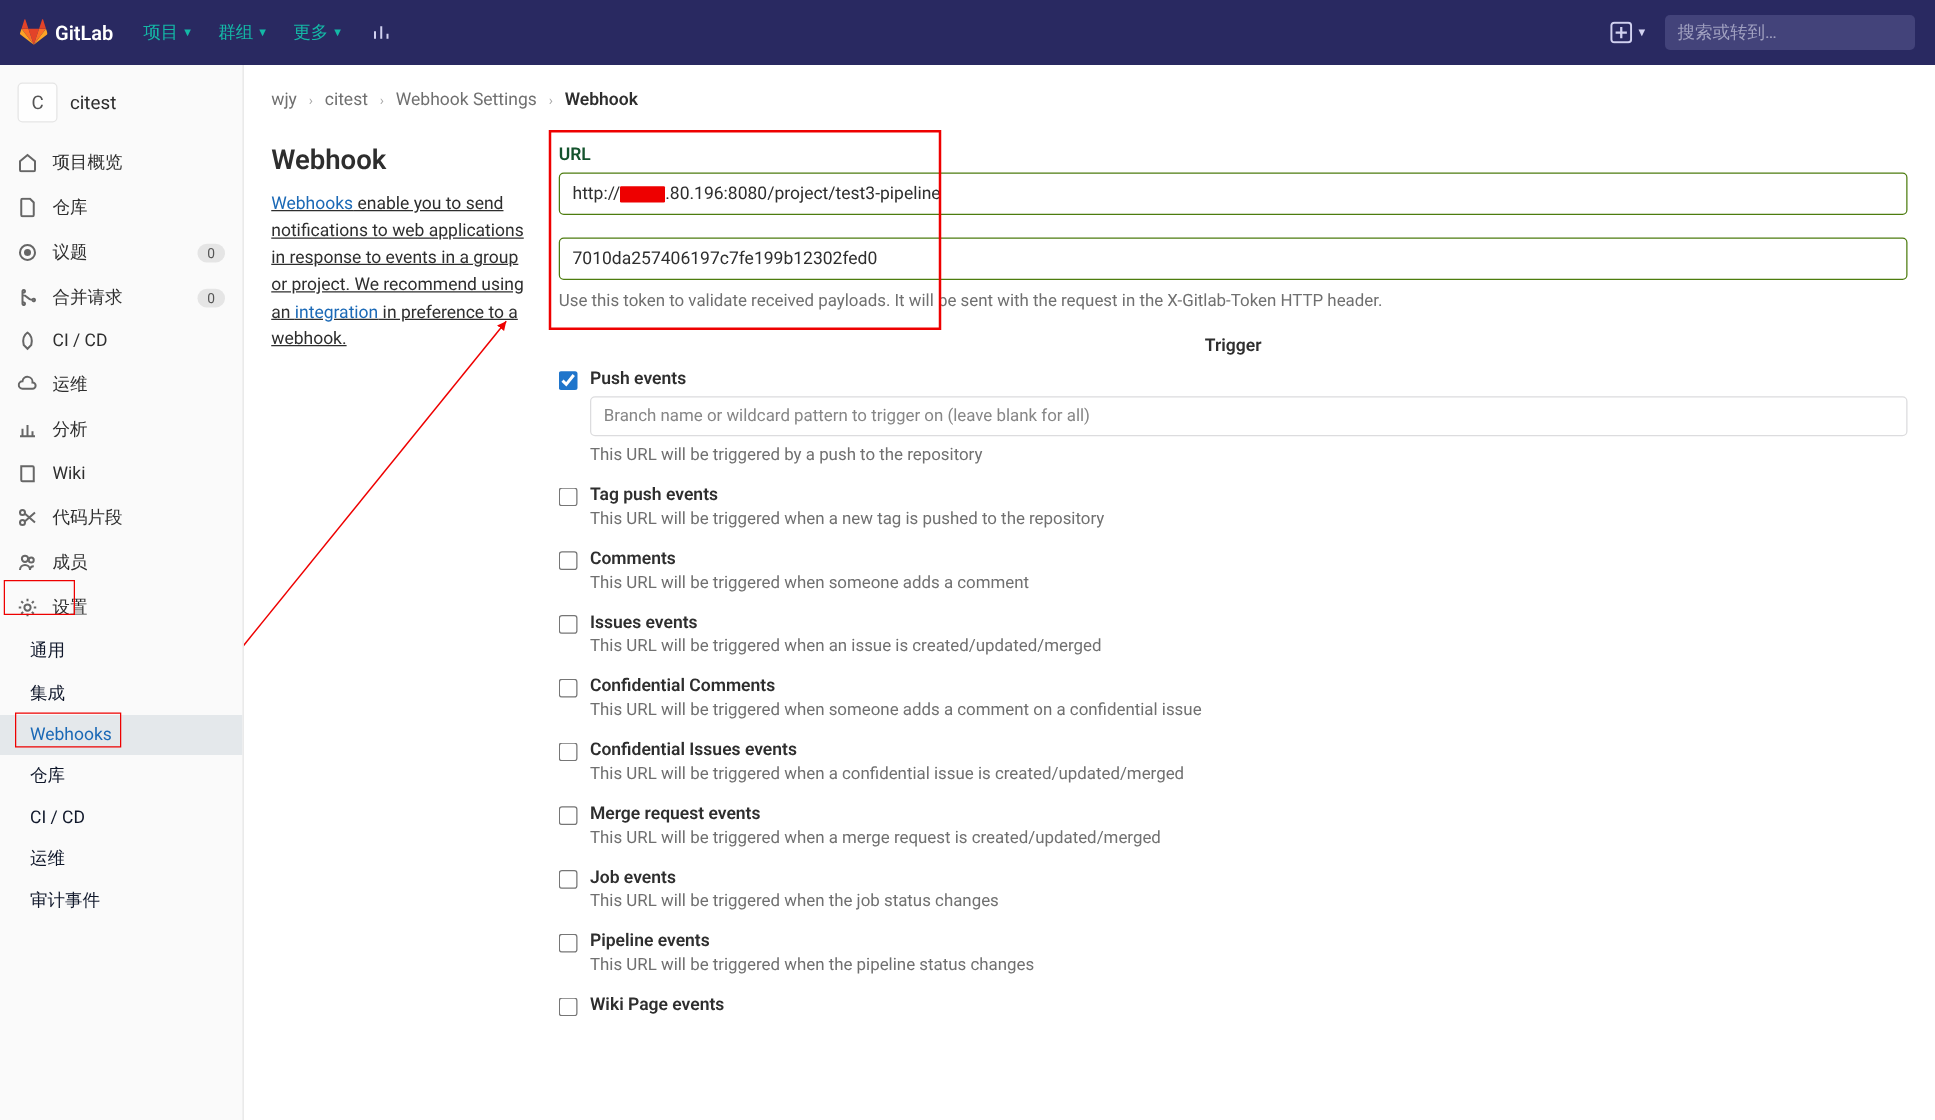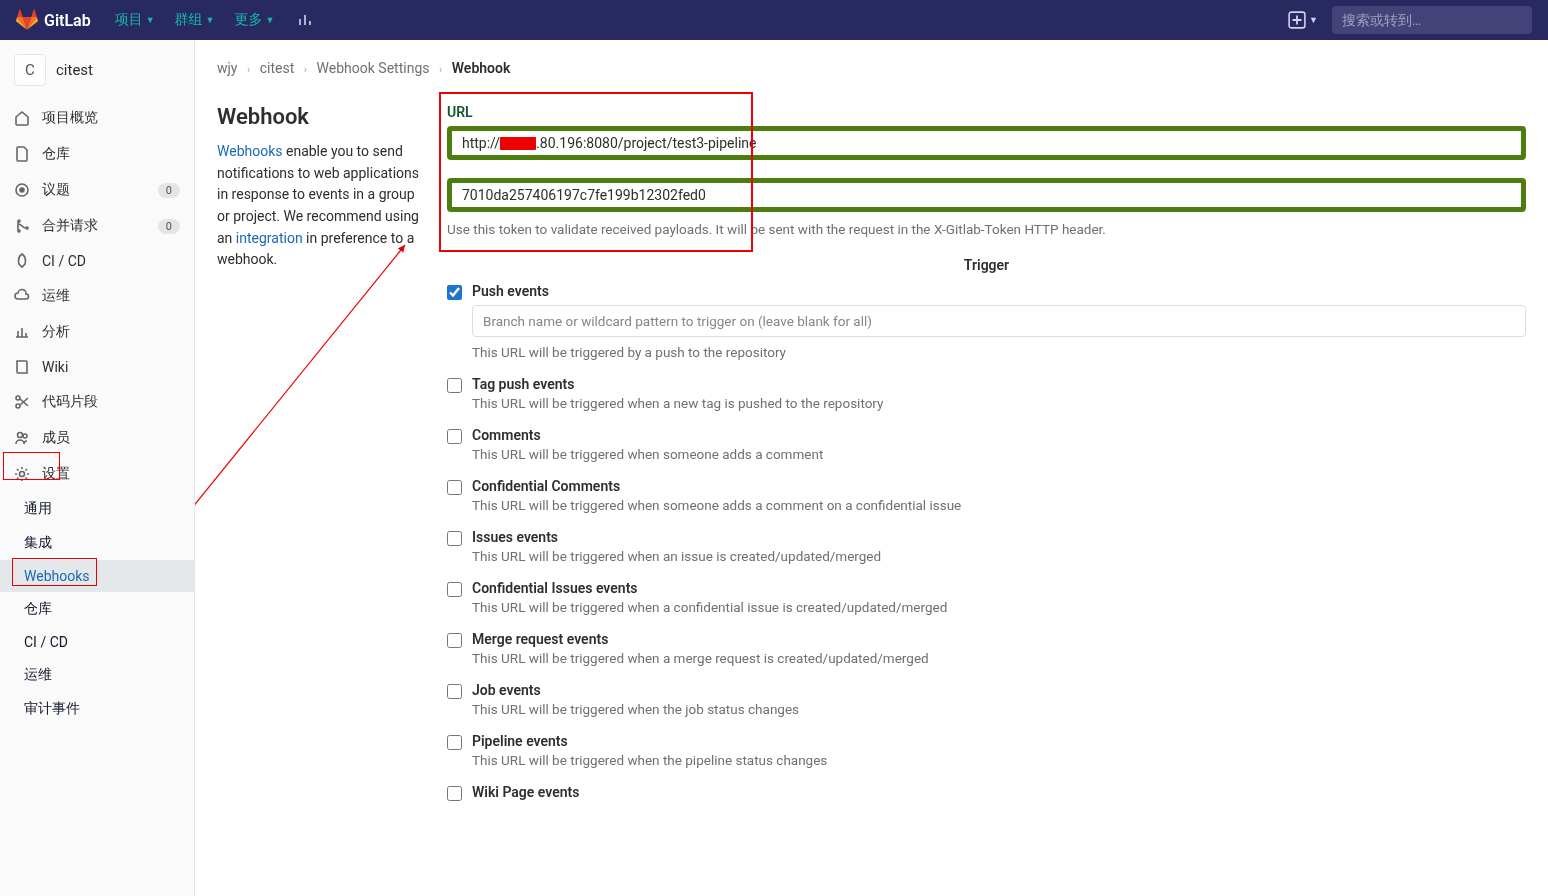--- a/index.html
+++ b/index.html
@@ -1,19 +1,19 @@
 <!DOCTYPE html>
 <html><head>
 <meta charset="utf-8">
 <style>
 * { margin:0; padding:0; box-sizing:border-box; font-family:-apple-system,BlinkMacSystemFont,"Segoe UI",Roboto,"Helvetica Neue",Arial,sans-serif; }
 body { background:#fff; color:#2e2e2e; font-size:14px; }
 
 
-.navbar { height:40px; background:#292961; display:flex; align-items:center; padding:0 16px; color:#fff; }
+.navbar { height:52px; background:#292961; display:flex; align-items:center; padding:0 16px; color:#fff; }
 .navbar .logo { display:flex; align-items:center; gap:6px; font-weight:600; font-size:16px; margin-right:24px; }
 .navbar .logo svg { width:22px; height:22px; }
 .nav-item { color:#14b8a6; font-size:14px; margin-right:20px; cursor:pointer; display:flex; align-items:center; gap:3px; }
 .nav-item .chev { font-size:9px; }
 .nav-spacer { flex:1; }
 .nav-icon { width:24px; height:24px; display:flex; align-items:center; justify-content:center; color:#d1d1f0; margin-right:14px; cursor:pointer; }
 .plus-box { display:flex; align-items:center; gap:3px; margin-right:14px; }
 .plus-box svg { width:18px; height:18px; }
 .search { background:#43437a; border:none; border-radius:4px; height:28px; width:200px; padding:0 10px; color:#ffffff; font-size:14px; }
 .search::placeholder { color:#a0a0c0; }
@@ -43,25 +43,25 @@
 .content { flex:1; padding:20px 22px; overflow-y:auto; position:relative; }
 .breadcrumb { font-size:14px; color:#707070; margin-bottom:28px; }
 .breadcrumb a { color:#707070; text-decoration:none; }
 .breadcrumb .sep { margin:0 6px; color:#aaa; font-size:11px; }
 .breadcrumb .current { color:#2e2e2e; font-weight:600; }
 
 .two-col { display:flex; gap:20px; }
 .left-col { width:210px; flex-shrink:0; }
 .right-col { flex:1; }
 .left-col h1 { font-size:22px; font-weight:600; margin-bottom:12px; }
-.left-col p { font-size:14px; color:#2e2e2e; line-height:1.55; }
+.left-col p { font-size:14px; color:#2e2e2e; line-height:1.55;text-decoration:underline; }
 .left-col a { color:#1b69b6; text-decoration:none; }
 
 .field-label { font-weight:600; font-size:14px; margin-bottom:6px; color:#14532d; }
-.text-input { width:100%; border:5px solid #4d7c0f; border-radius:4px; height:34px; padding:0 10px; font-size:14px; color:#2e2e2e; margin-bottom:8px; }
+.text-input { width:100%; border:1px solid #4d7c0f; border-radius:4px; height:34px; padding:0 10px; font-size:14px; color:#2e2e2e; margin-bottom:8px; }
 .text-input::placeholder { color:#868686; }
 .help-text { font-size:13.5px; color:#707070; margin-bottom:18px; line-height:1.4; }
 .right-col .full-input { width:100%; }
 
 .trigger-title { font-weight:600; font-size:14px; margin-bottom:10px; margin-top:6px;text-align:center; }
 .trigger-row { display:flex; align-items:flex-start; gap:10px; margin-bottom:16px; }
 .trigger-row input[type=checkbox] { width:15px; height:15px; margin-top:2px; cursor:pointer; accent-color:#1f75cb; }
 .trigger-body { flex:1; }
 .trigger-name { font-weight:600; font-size:14px; color:#2e2e2e; }
 .trigger-desc { font-size:13.5px; color:#707070; margin-top:3px; }
@@ -293,34 +293,34 @@
             <div class="trigger-row">
               <input type="checkbox" style="">
               <div class="trigger-body">
                 <div class="trigger-name">Comments</div>
                 <div class="trigger-desc">This URL will be triggered when someone adds a comment</div>
               </div>
             </div>
             <div class="trigger-row">
               <input type="checkbox" style="">
               <div class="trigger-body">
+                <div class="trigger-name">Issues events</div>
+                <div class="trigger-desc">This URL will be triggered when an issue is created/updated/merged</div>
+              </div>
+            </div>
+            <div class="trigger-row">
+              <input type="checkbox" style="">
+              <div class="trigger-body">
                 <div class="trigger-name">Confidential Comments</div>
                 <div class="trigger-desc">This URL will be triggered when someone adds a comment on a confidential issue</div>
               </div>
             </div>
             <div class="trigger-row">
               <input type="checkbox" style="">
               <div class="trigger-body">
-                <div class="trigger-name">Issues events</div>
-                <div class="trigger-desc">This URL will be triggered when an issue is created/updated/merged</div>
-              </div>
-            </div>
-            <div class="trigger-row">
-              <input type="checkbox" style="">
-              <div class="trigger-body">
                 <div class="trigger-name">Confidential Issues events</div>
                 <div class="trigger-desc">This URL will be triggered when a confidential issue is created/updated/merged</div>
               </div>
             </div>
             <div class="trigger-row">
               <input type="checkbox" style="">
               <div class="trigger-body">
                 <div class="trigger-name">Merge request events</div>
                 <div class="trigger-desc">This URL will be triggered when a merge request is created/updated/merged</div>
               </div>

